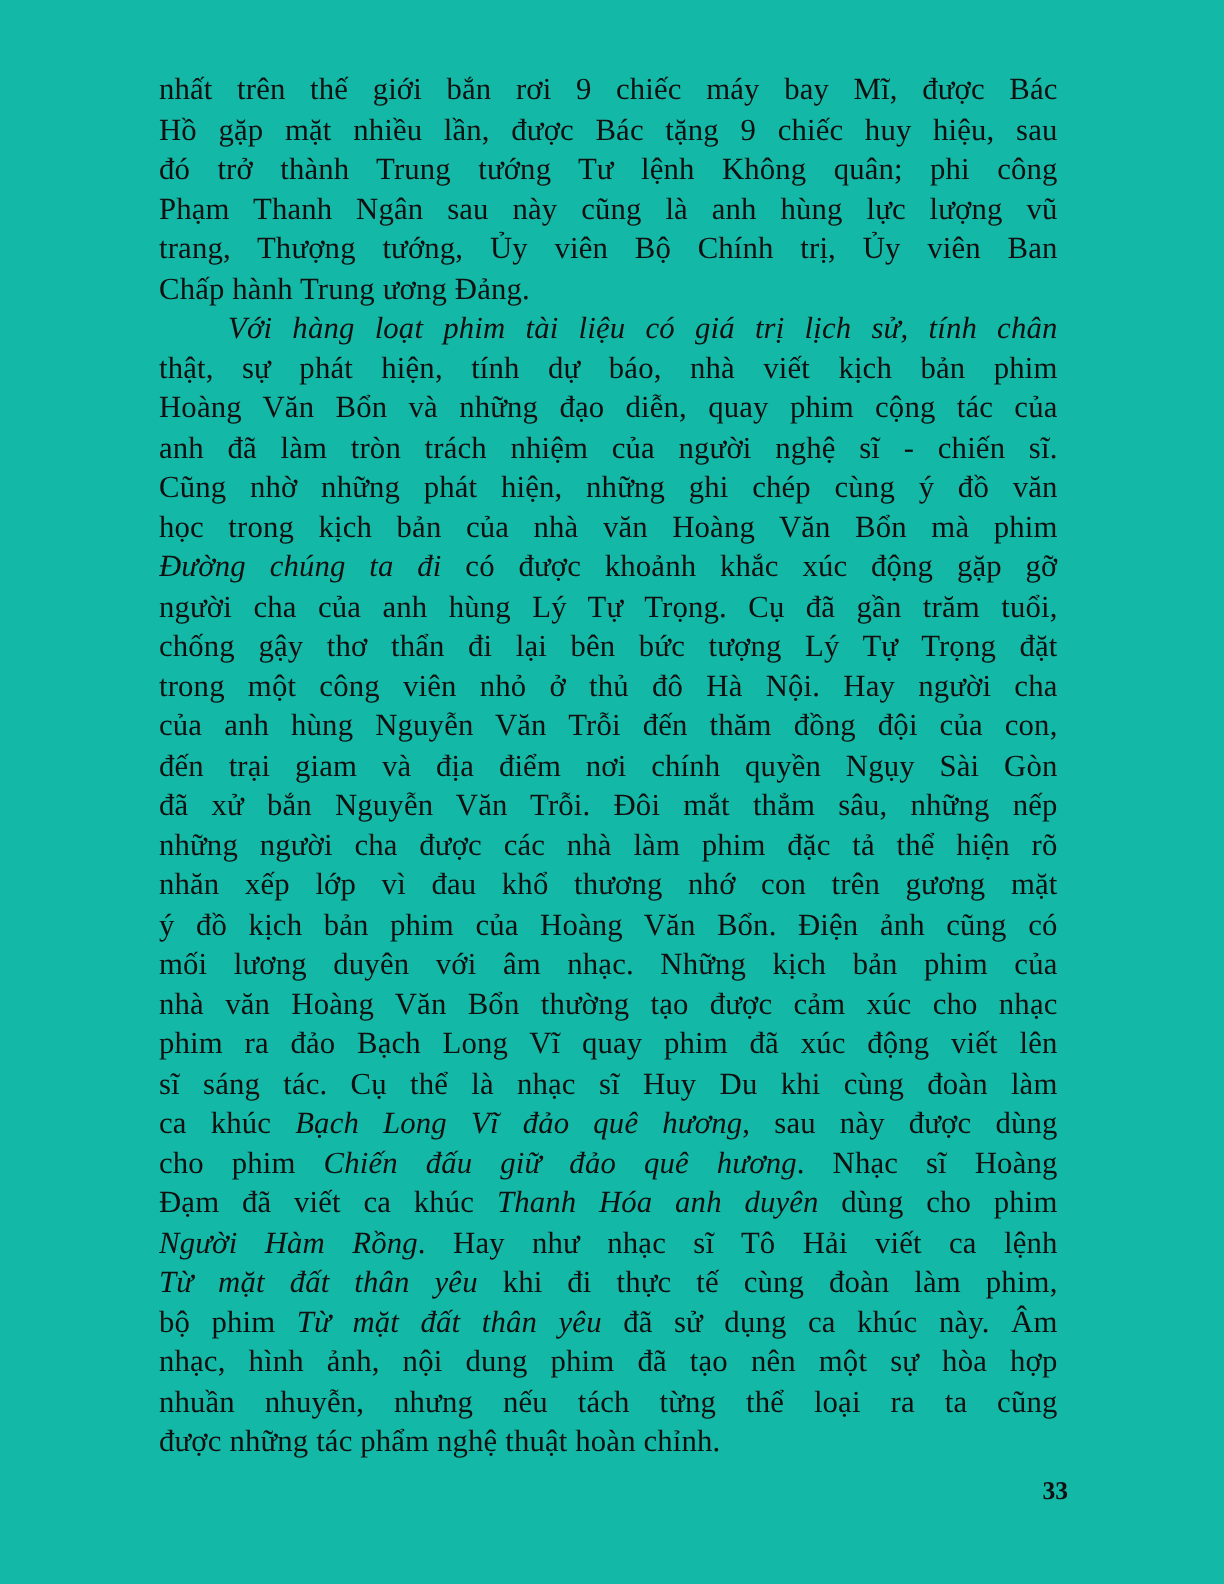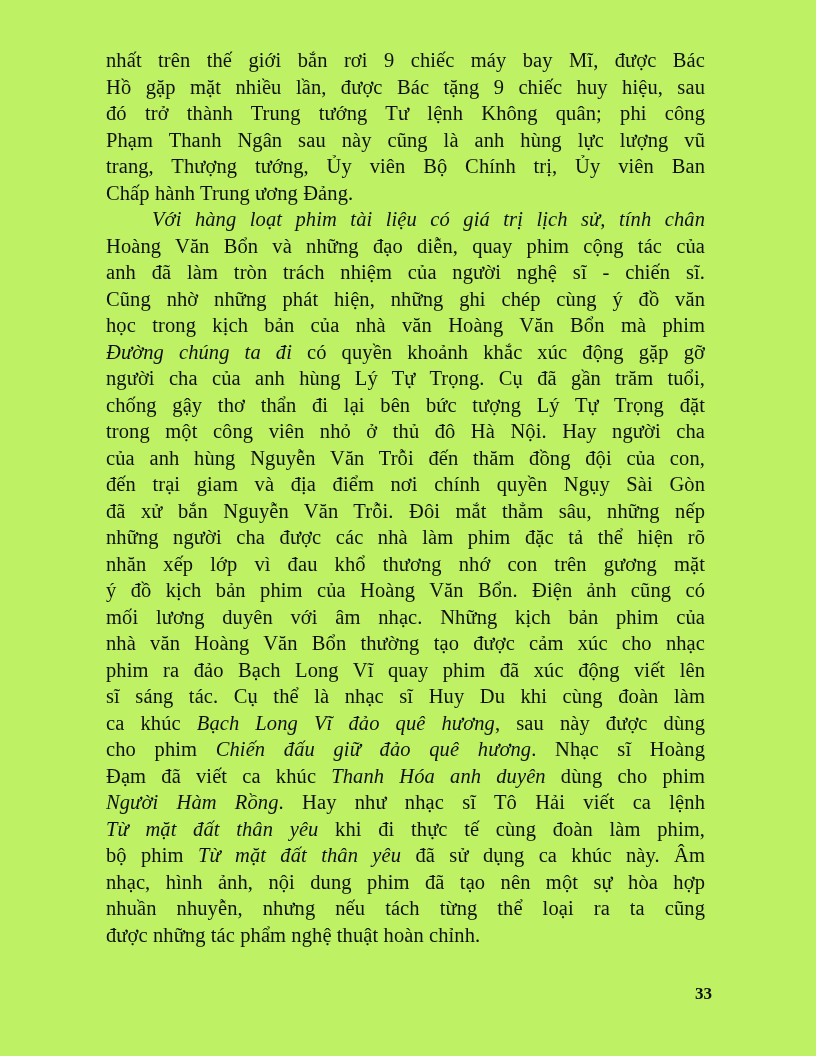--- a/index.html
+++ b/index.html
@@ -5,21 +5,21 @@
   html, body {
     margin: 0;
     padding: 0;
     background: #e8e8e8;
   }
   .page {
     position: relative;
     width: 816px;
     height: 1056px;
     margin: 0 auto;
-    background: #bef264;
+    background: #14b8a6;
     overflow: hidden;
     font-family: "Liberation Serif", "DejaVu Serif", serif;
     color: #101010;
   }
   .text-block {
     position: absolute;
     left: 106px;
     top: 47px;
     width: 599px;
   }
@@ -59,25 +59,26 @@
       <div class="paragraph">
         <div class="line"><span>nhất trên thế giới bắn rơi 9 chiếc máy bay Mĩ, được Bác</span></div>
         <div class="line"><span>Hồ gặp mặt nhiều lần, được Bác tặng 9 chiếc huy hiệu, sau</span></div>
         <div class="line"><span>đó trở thành Trung tướng Tư lệnh Không quân; phi công</span></div>
         <div class="line"><span>Phạm Thanh Ngân sau này cũng là anh hùng lực lượng vũ</span></div>
         <div class="line"><span>trang, Thượng tướng, Ủy viên Bộ Chính trị, Ủy viên Ban</span></div>
         <div class="line line-last"><span>Chấp hành Trung ương Đảng.</span></div>
       </div>
       <div class="paragraph">
         <div class="line line-indent"><span>Với hàng loạt phim tài liệu có giá trị lịch sử, tính chân</span></div>
+        <div class="line"><span>thật, sự phát hiện, tính dự báo, nhà viết kịch bản phim</span></div>
         <div class="line"><span>Hoàng Văn Bổn và những đạo diễn, quay phim cộng tác của</span></div>
         <div class="line"><span>anh đã làm tròn trách nhiệm của người nghệ sĩ - chiến sĩ.</span></div>
         <div class="line"><span>Cũng nhờ những phát hiện, những ghi chép cùng ý đồ văn</span></div>
         <div class="line"><span>học trong kịch bản của nhà văn Hoàng Văn Bổn mà phim</span></div>
-        <div class="line"><em>Đường chúng ta đi</em><span> có quyền khoảnh khắc xúc động gặp gỡ</span></div>
+        <div class="line"><em>Đường chúng ta đi</em><span> có được khoảnh khắc xúc động gặp gỡ</span></div>
         <div class="line"><span>người cha của anh hùng Lý Tự Trọng. Cụ đã gần trăm tuổi,</span></div>
         <div class="line"><span>chống gậy thơ thẩn đi lại bên bức tượng Lý Tự Trọng đặt</span></div>
         <div class="line"><span>trong một công viên nhỏ ở thủ đô Hà Nội. Hay người cha</span></div>
         <div class="line"><span>của anh hùng Nguyễn Văn Trỗi đến thăm đồng đội của con,</span></div>
         <div class="line"><span>đến trại giam và địa điểm nơi chính quyền Ngụy Sài Gòn</span></div>
         <div class="line"><span>đã xử bắn Nguyễn Văn Trỗi. Đôi mắt thẳm sâu, những nếp</span></div>
         <div class="line"><span>những người cha được các nhà làm phim đặc tả thể hiện rõ</span></div>
         <div class="line"><span>nhăn xếp lớp vì đau khổ thương nhớ con trên gương mặt</span></div>
         <div class="line"><span>ý đồ kịch bản phim của Hoàng Văn Bổn. Điện ảnh cũng có</span></div>
         <div class="line"><span>mối lương duyên với âm nhạc. Những kịch bản phim của</span></div>

